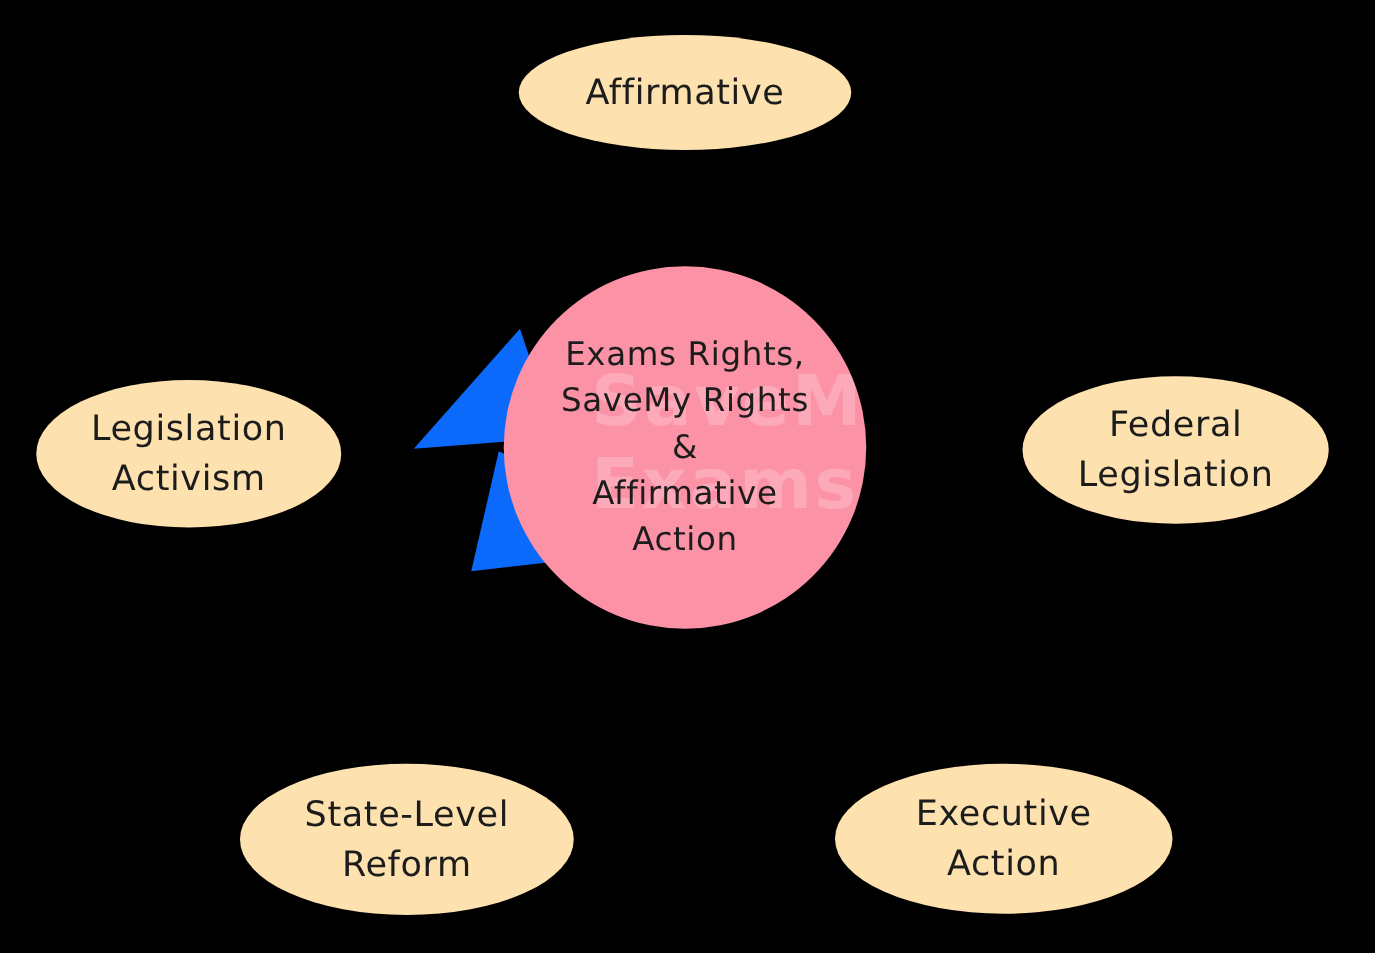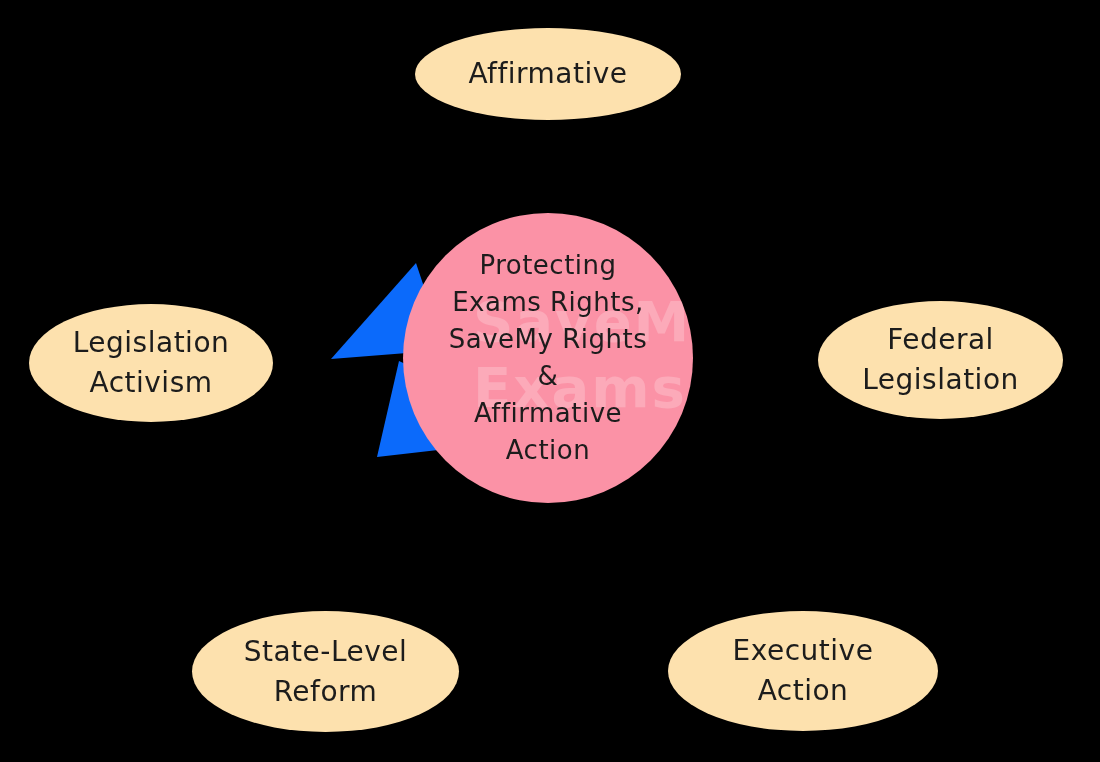--- a/index.html
+++ b/index.html
@@ -87,21 +87,20 @@
     <polygon points="416,263 331,359 445,350" fill="#0B6AFB"></polygon>
     <polygon points="399,361 414,368 438,450 377,457" fill="#0B6AFB"></polygon>
   </svg>
 
   <div class="center-circle">
     <div class="watermark">
       <div>SaveMy</div>
       <div>Exams</div>
     </div>
     <div class="center-text">
-      <div>Protecting</div>
       <div>Exams Rights,</div>
       <div>SaveMy Rights</div>
       <div>&amp;</div>
       <div>Affirmative</div>
       <div>Action</div>
     </div>
   </div>
 
   <div class="ellipse node-litigation">
     <div>Affirmative</div>

